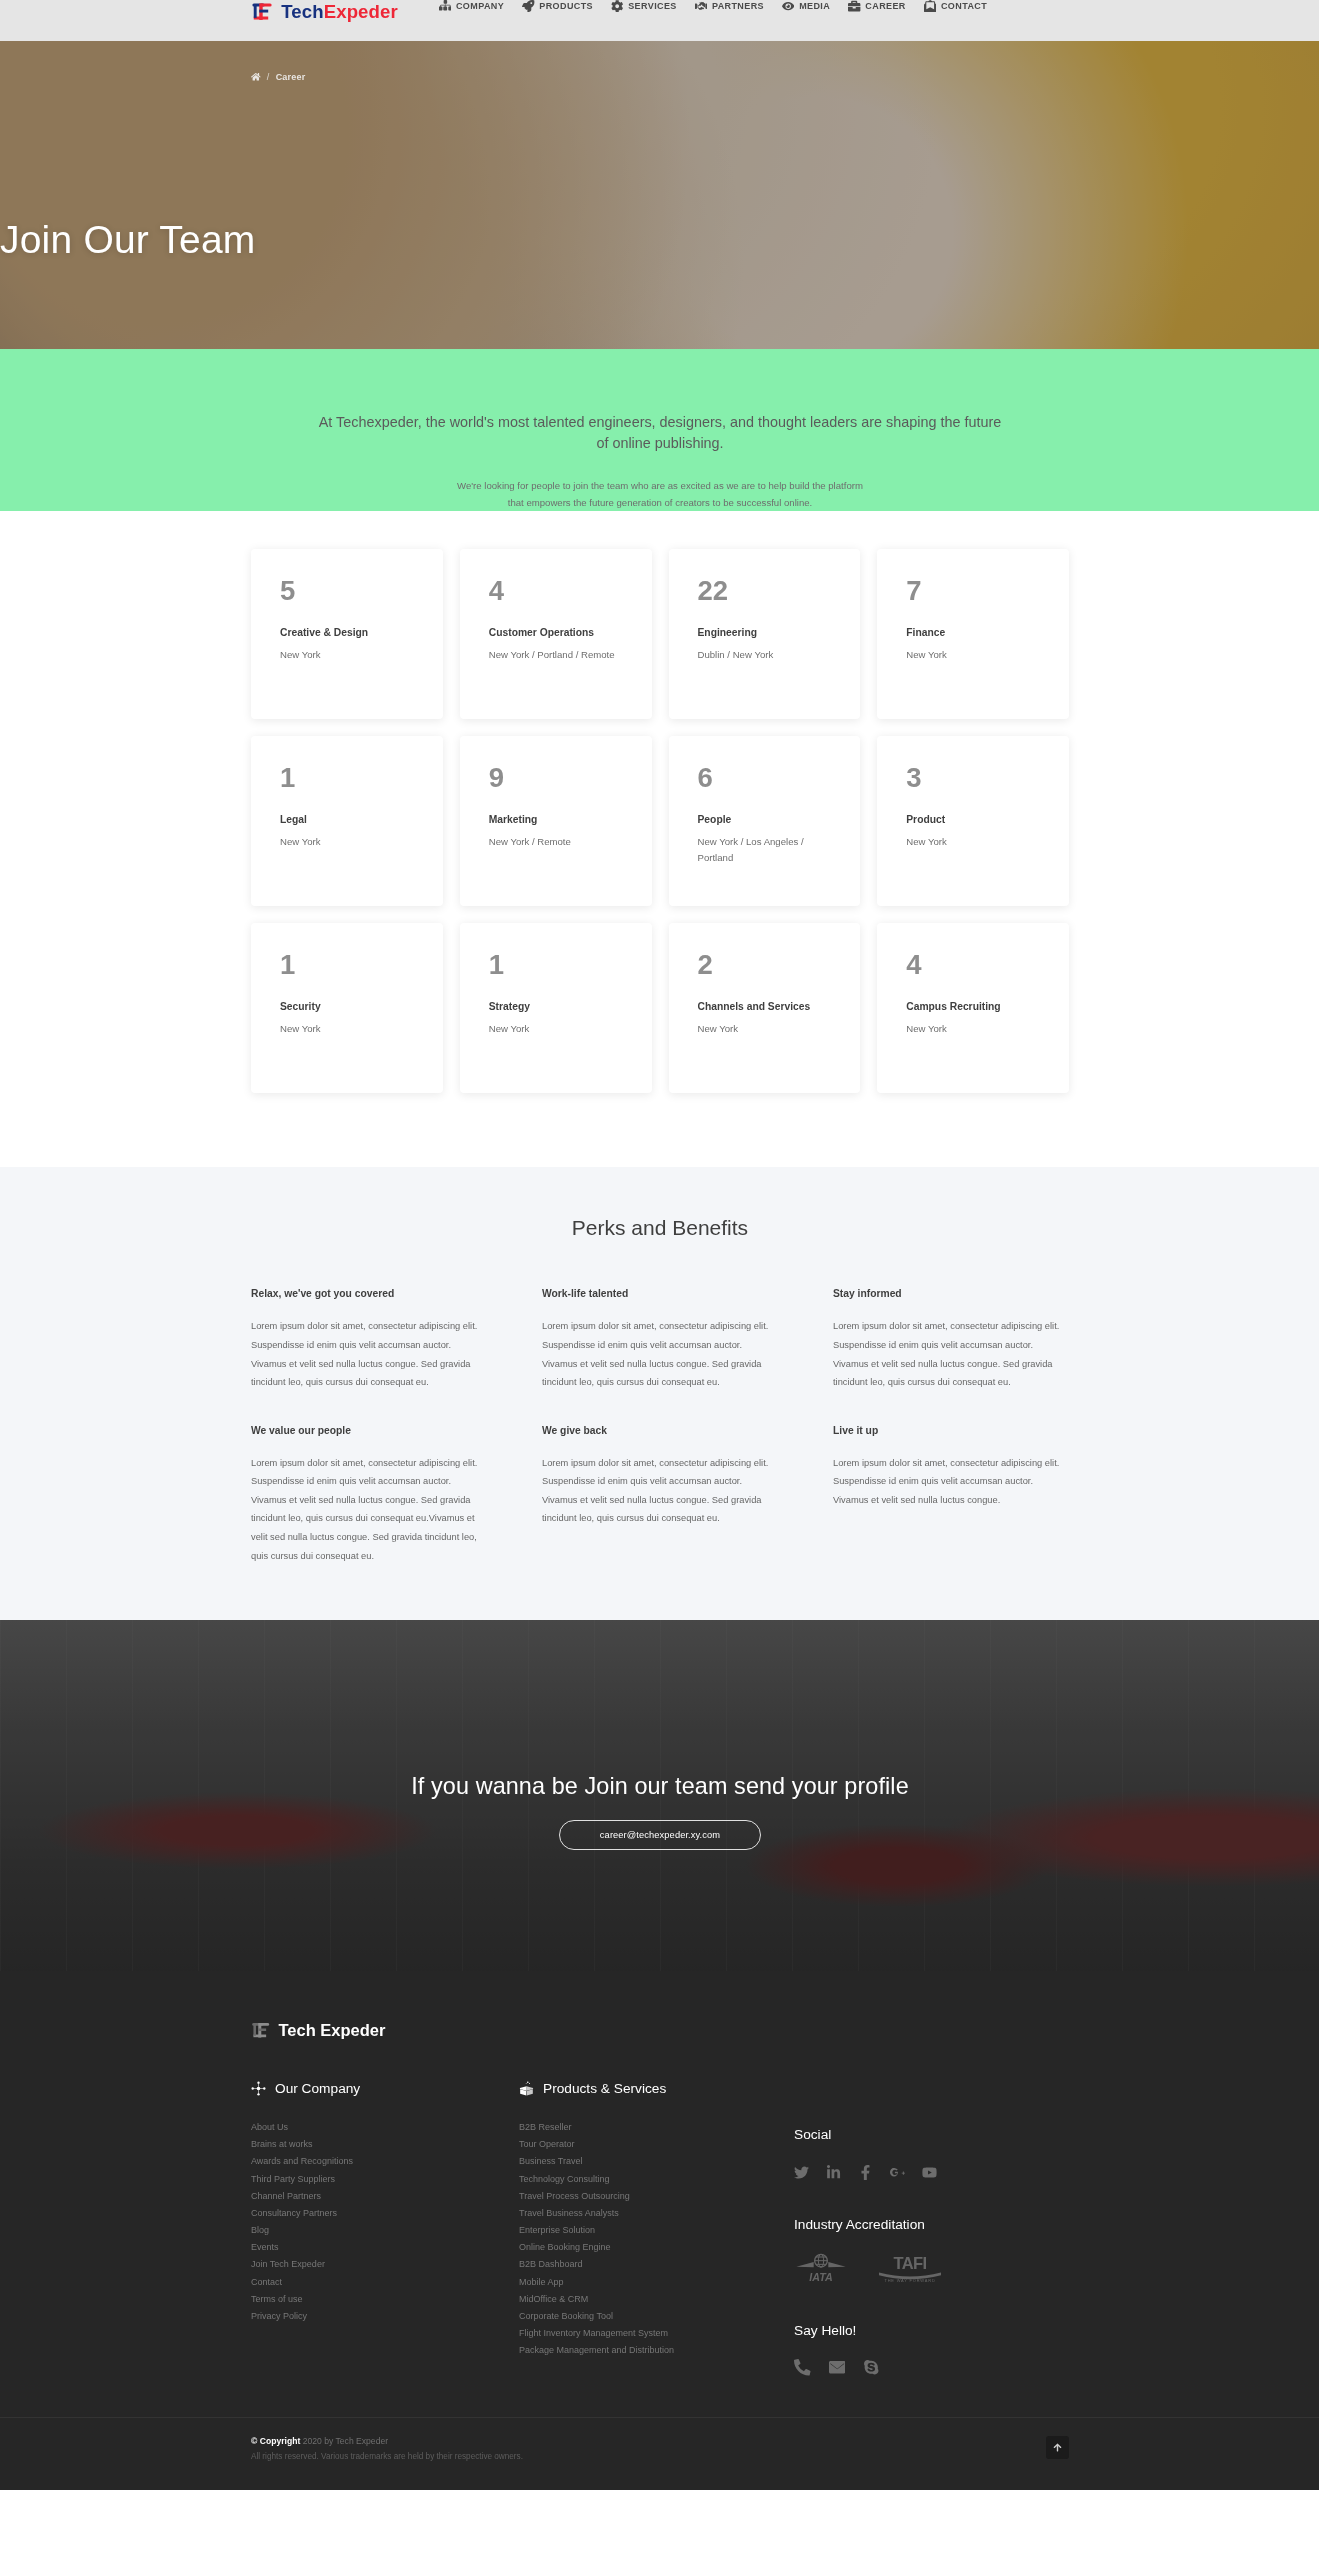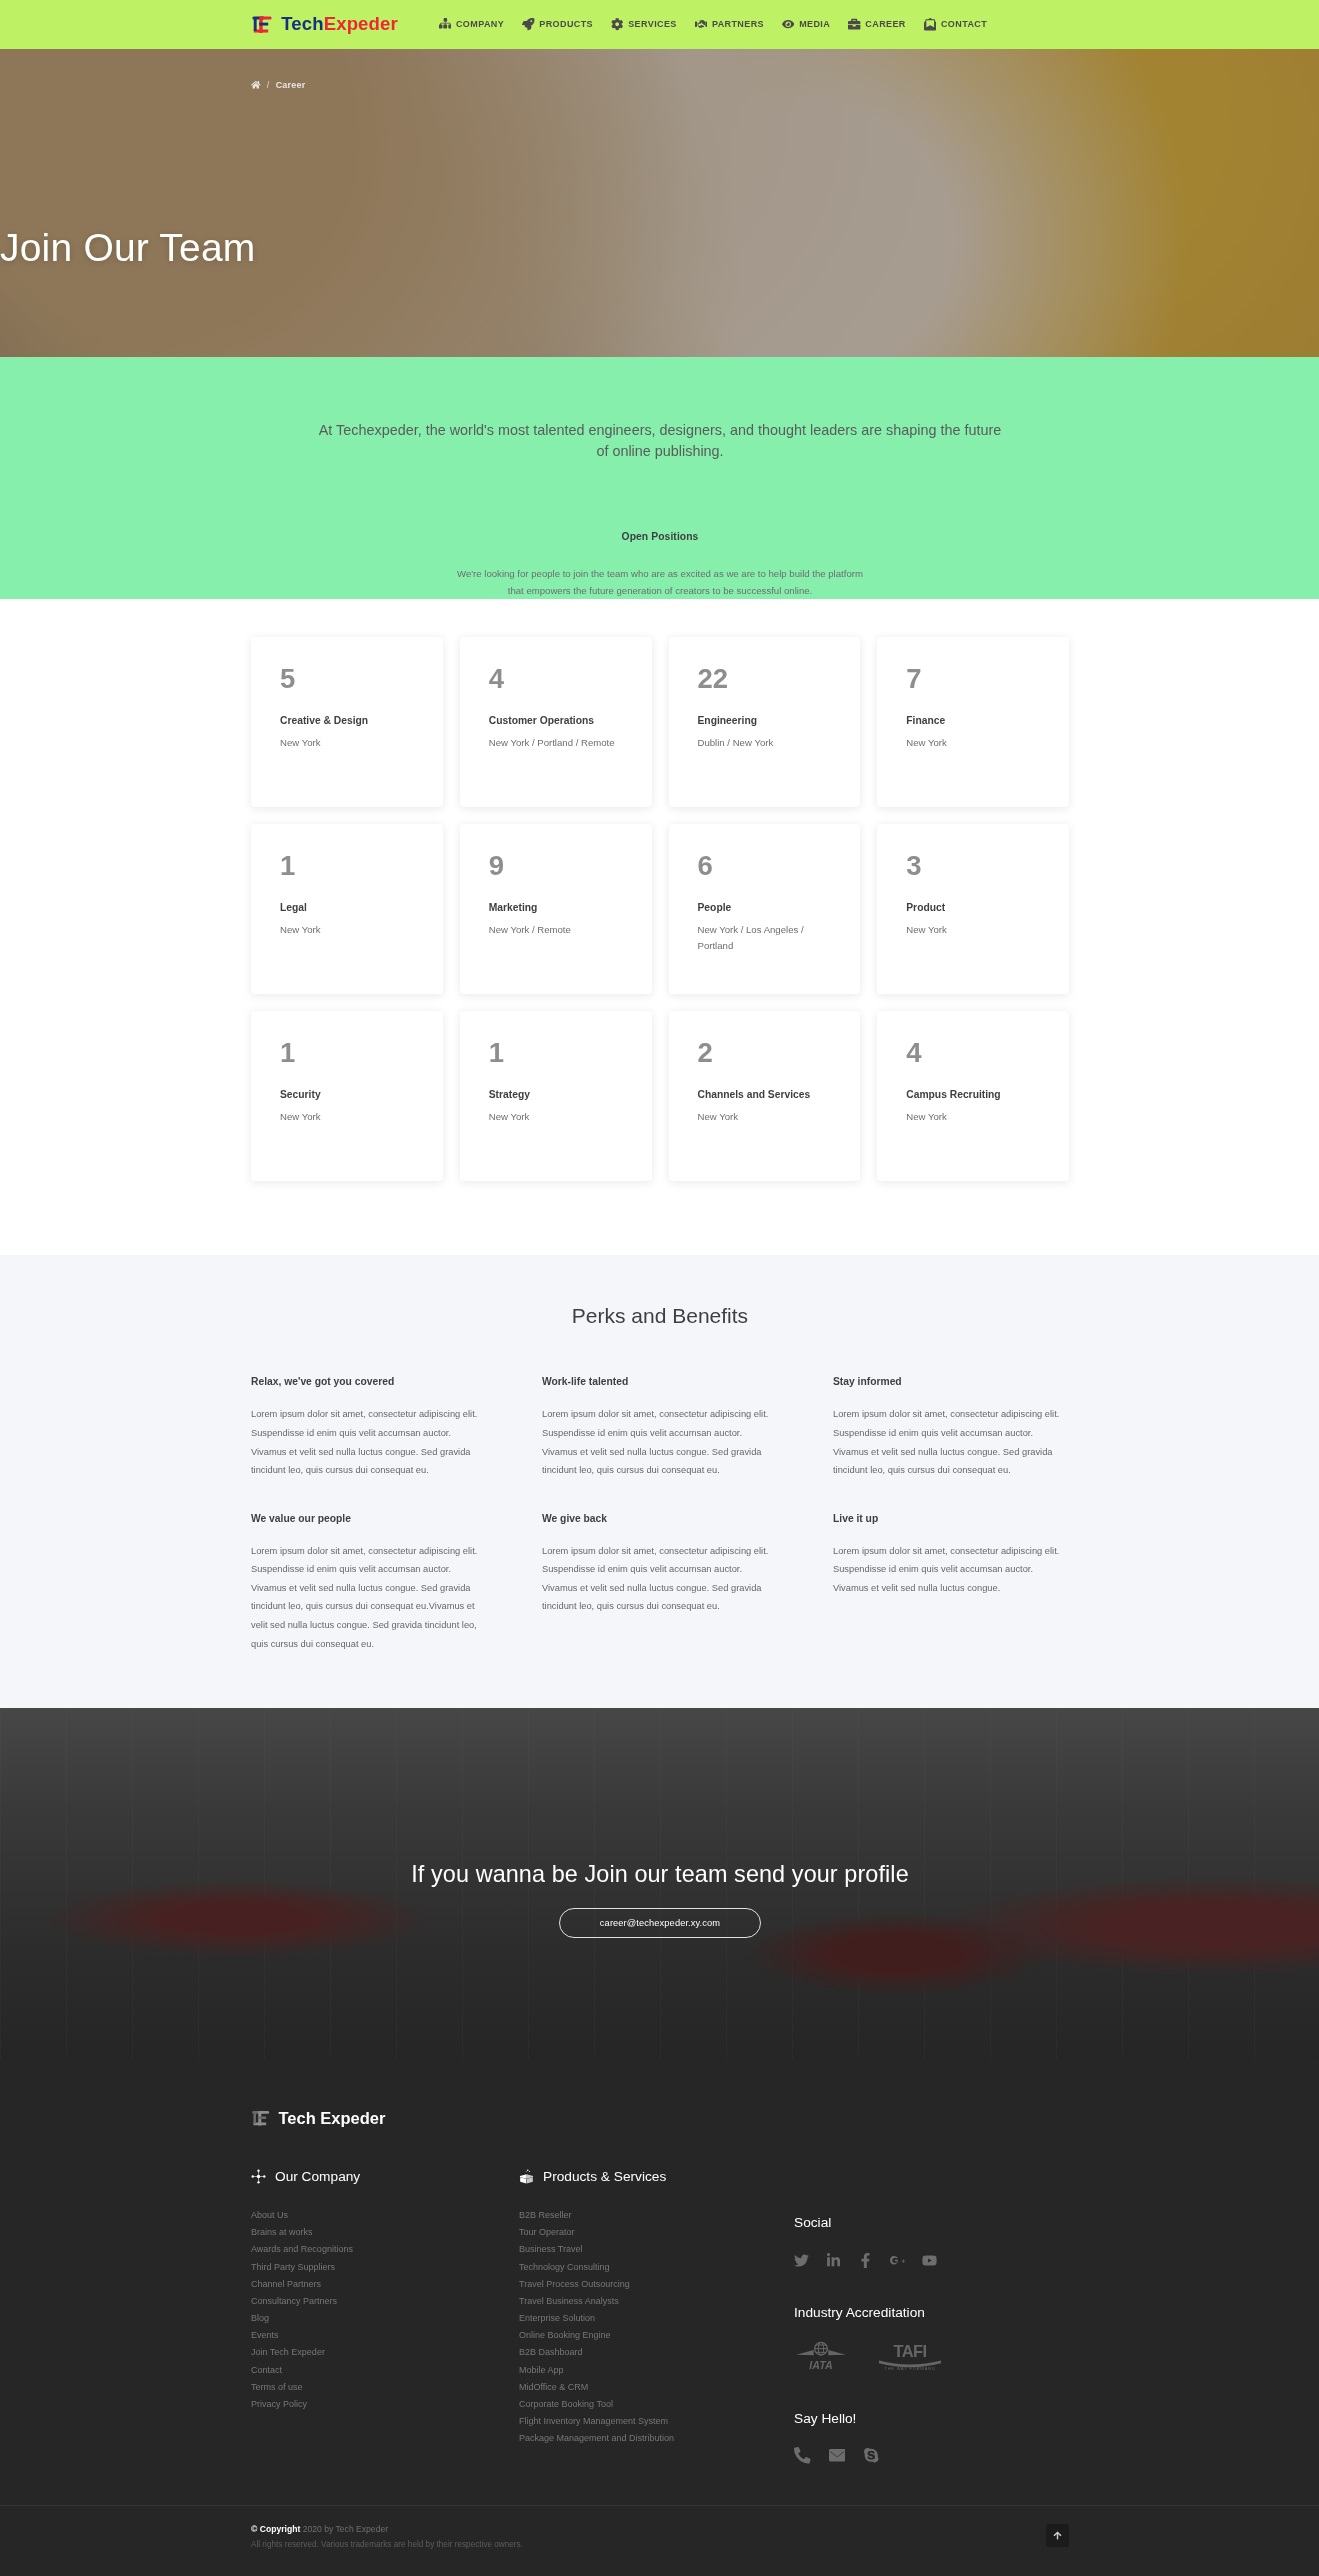--- a/index.html
+++ b/index.html
@@ -7,24 +7,24 @@
   body {
     font-family: "Liberation Sans", sans-serif;
     background: #ffffff;
     color: #555;
     -webkit-font-smoothing: antialiased;
   }
   .page { width: 1320px; position: relative; overflow: hidden; }
 
   
   .header {
-    height: 49px;
-    background: #bef264;
+    height: 41px;
+    background: #e5e5e5;
     display: flex;
-    align-items: center;
+    align-items: flex-start;
     position: relative;
     z-index: 20;
   }
   .logo-wrap {
     display: flex;
     align-items: center;
     margin-left: 251px;
     gap: 6.9px;
   }
   .logo-mark { width: 23.4px; height: 23.4px; position: relative; flex: 0 0 auto; }
@@ -405,21 +405,20 @@
       </span>
       <span class="sep">/</span>
       <span>Career</span>
     </div>
 
     <div class="hero-title">Join Our Team</div>
   </div>
 
   <div class="intro">
     <div class="intro-lead">At Techexpeder, the world's most talented engineers, designers, and thought leaders are shaping the future of online publishing.</div>
-    <div class="open-positions-h">Open Positions</div>
     <div class="open-positions-p">We're looking for people to join the team who are as excited as we are to help build the platform that empowers the future generation of creators to be successful online.</div>
   </div>
 
   <div class="cards-wrap" id="jobs-grid">
       <div class="job-card">
         <div class="job-count">5</div>
         <div class="job-title">Creative &amp; Design</div>
         <div class="job-loc">New York</div>
       </div>
       <div class="job-card">

